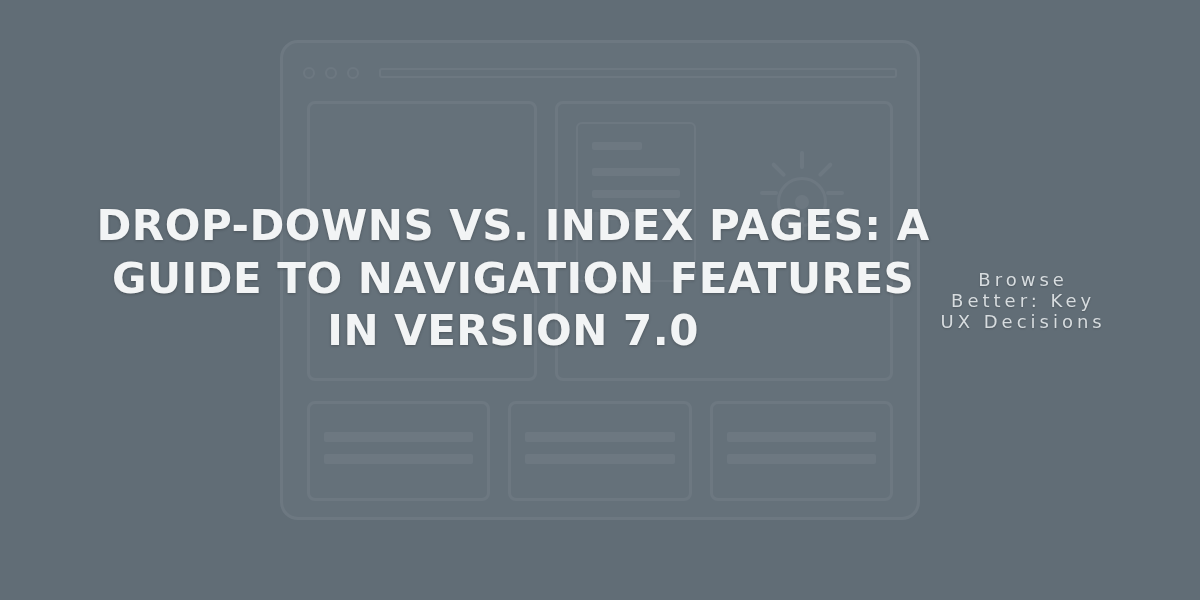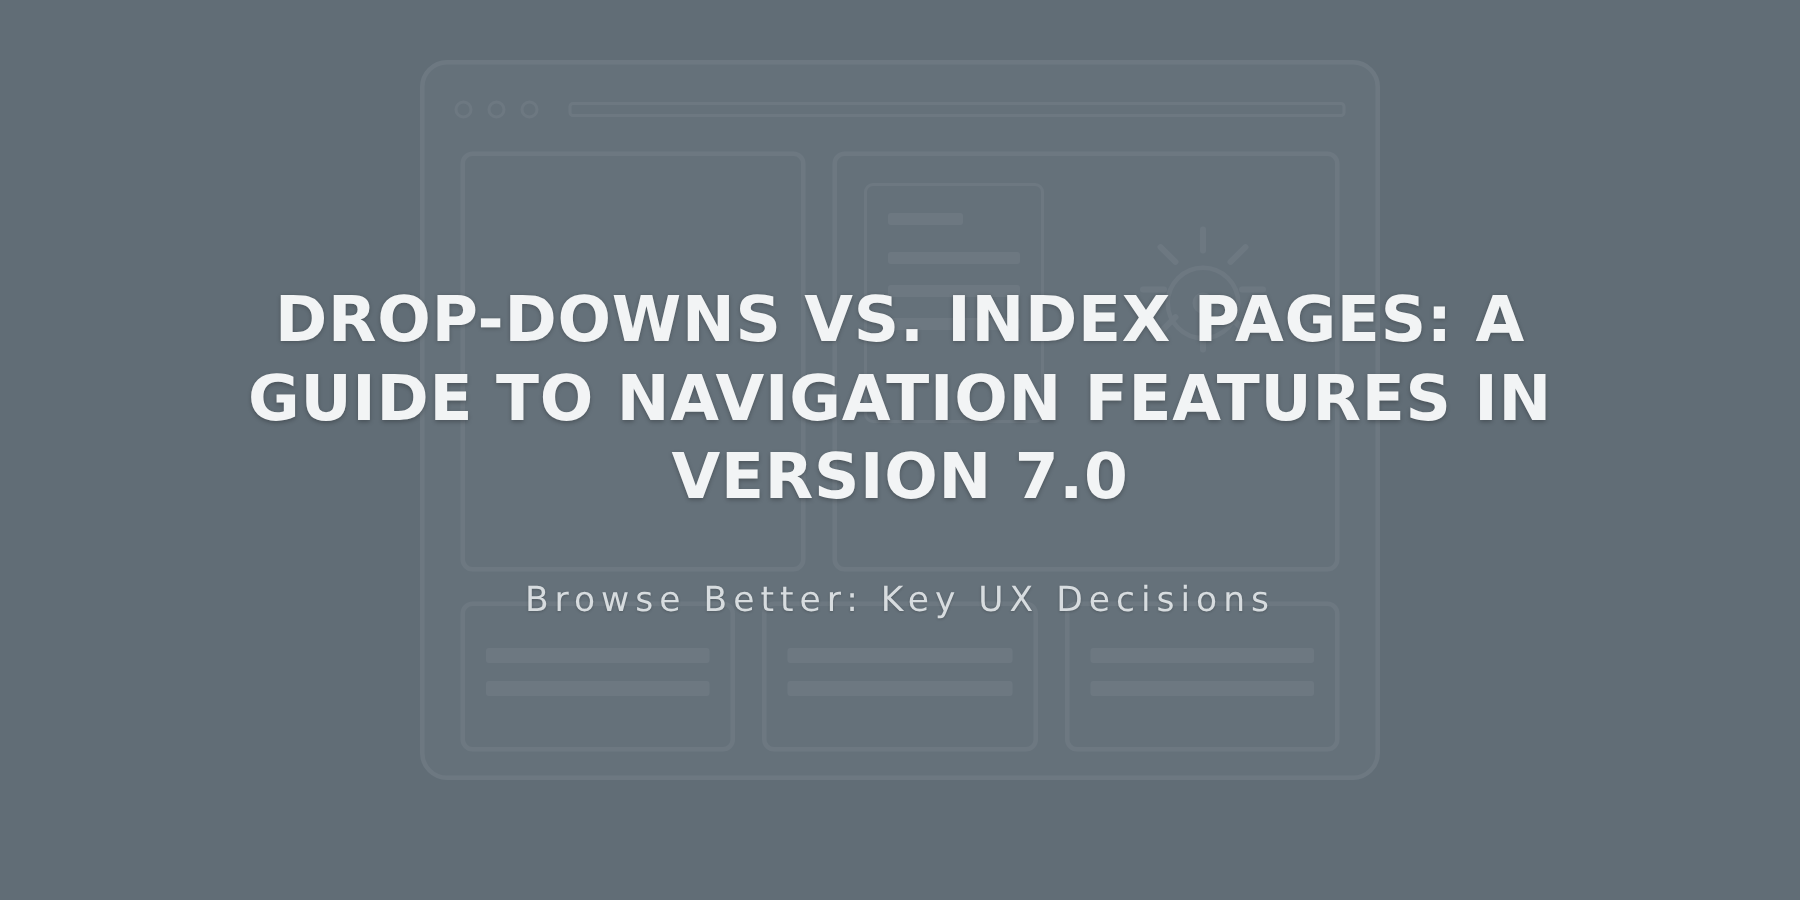--- a/index.html
+++ b/index.html
@@ -186,42 +186,42 @@
       position: absolute;
       inset: 0;
       background: rgba(88, 100, 110, 0.58);
     }
     
     
     .content {
       position: absolute;
       inset: 0;
       display: flex;
-      flex-direction: column;
+      flex-direction: row;
       align-items: center;
       justify-content: center;
       text-align: center;
       padding: 0 90px;
     }
     
     .title {
       color: #f2f4f5;
       font-size: 42px;
       font-weight: 700;
       letter-spacing: 0.5px;
       line-height: 1.25;
       text-transform: uppercase;
       text-shadow: 0 1px 3px rgba(0,0,0,0.25);
       margin-bottom: 42px;
       max-width: 920px;
     }
     
     .subtitle {
       color: #d7dcdf;
-      font-size: 23px;
+      font-size: 18px;
       font-weight: 400;
       letter-spacing: 4px;
       text-shadow: 0 1px 2px rgba(0,0,0,0.2);
     }
   </style>
 </head>
 <body>
 
 <div class="bg-illustration">
   <div class="monitor">

